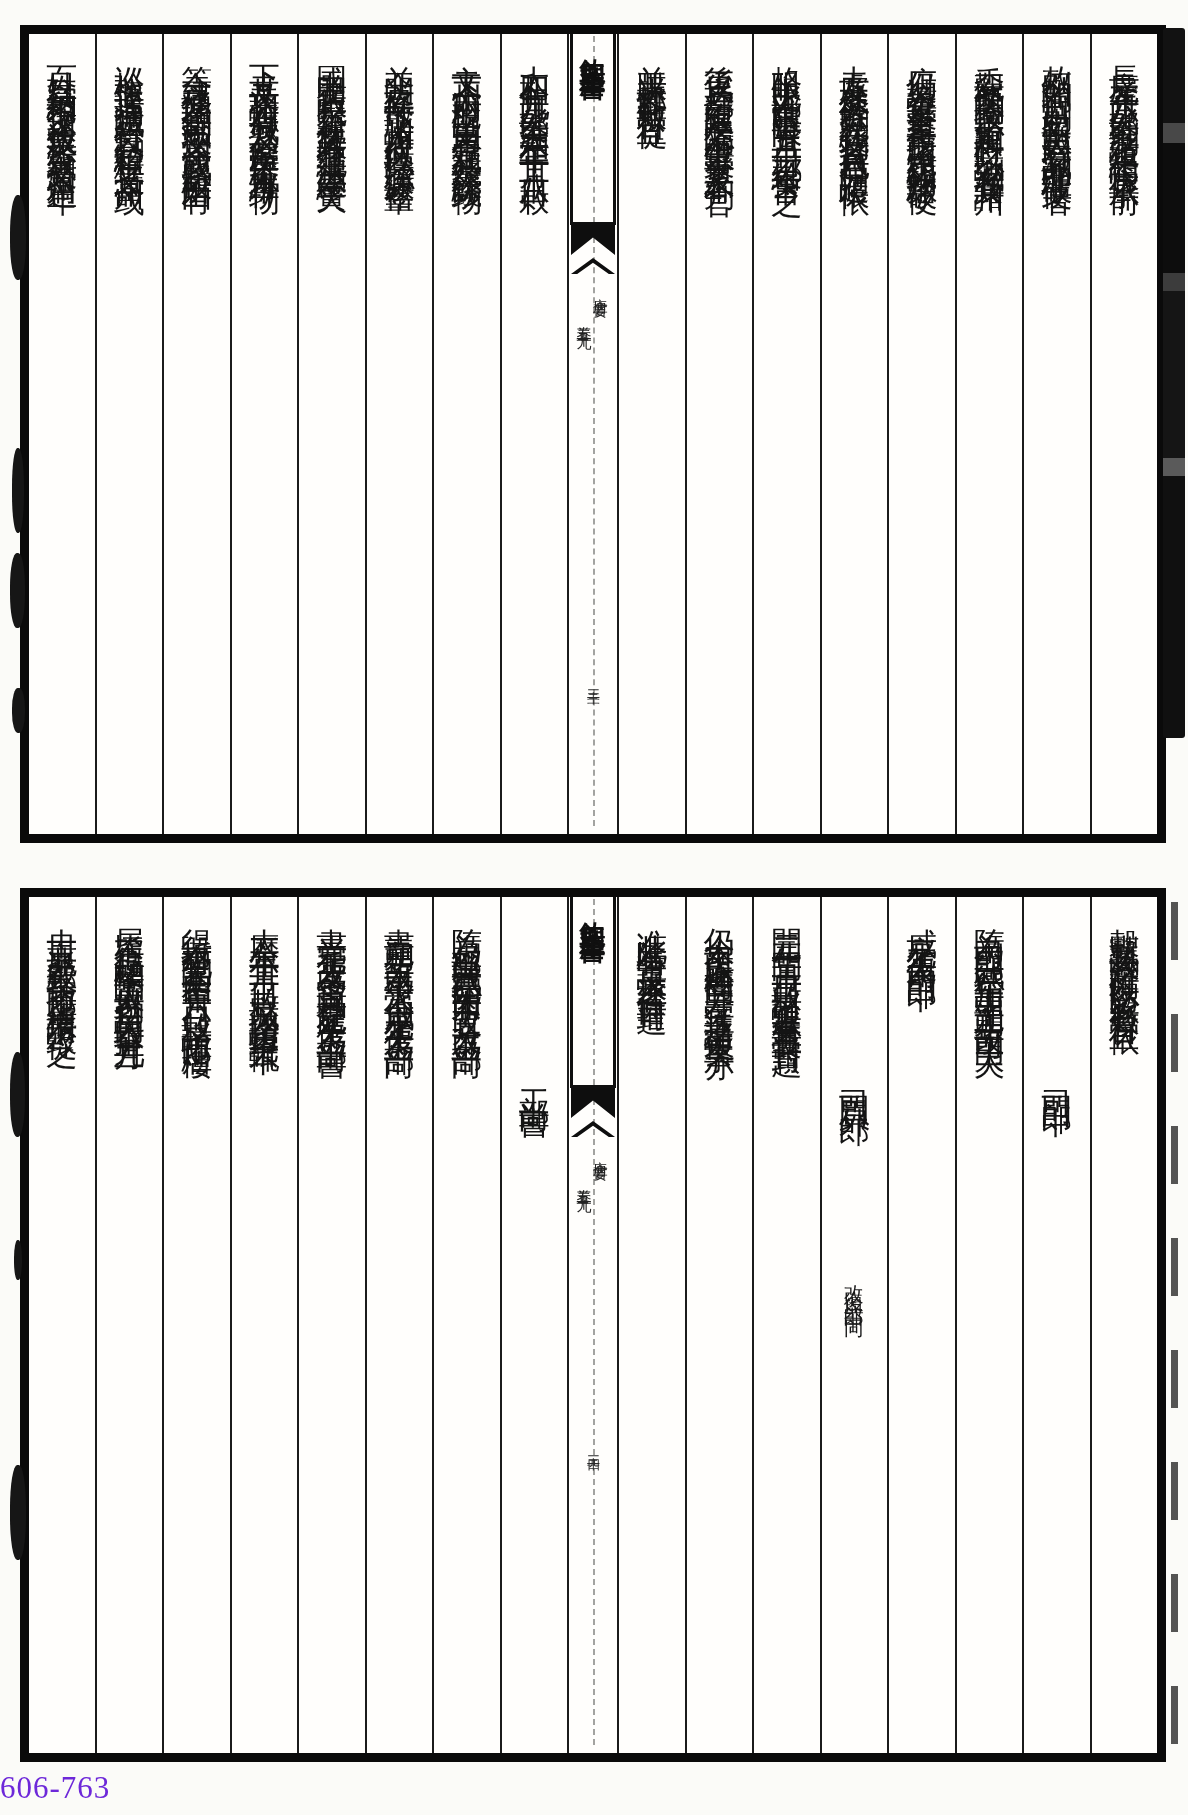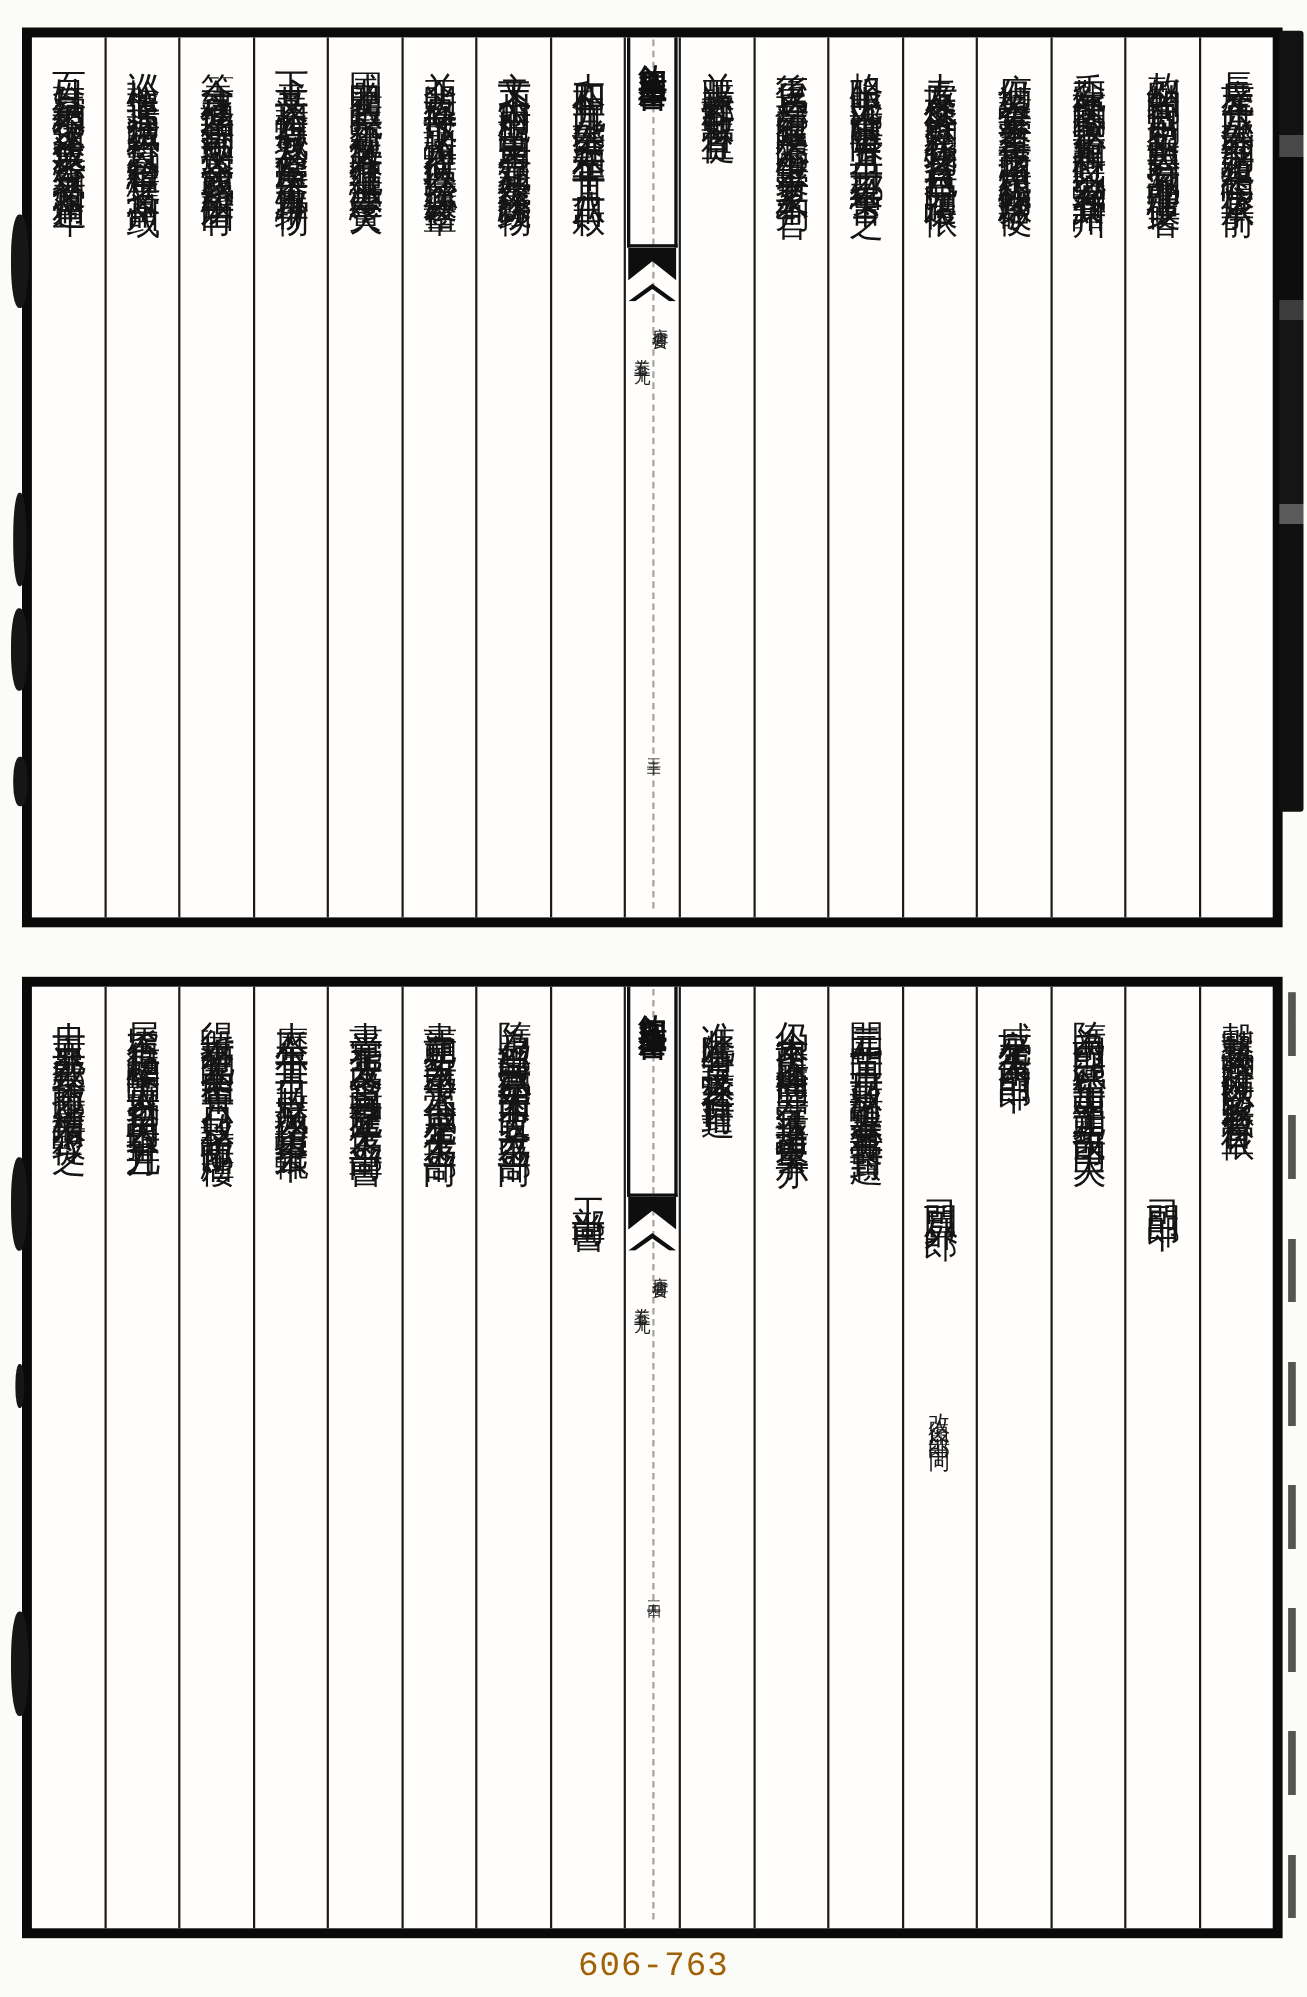--- a/index.html
+++ b/index.html
@@ -59,23 +59,23 @@
       #121212 0 95px,#484848 95px 115px,#0d0d0d 115px 245px,
       #3c3c3c 245px 263px,#151515 263px 430px,#5a5a5a 430px 448px,#101010 448px 710px);
   }
   .ticks-right-bottom{
     left:1171px;top:902px;width:7px;height:848px;
     background:repeating-linear-gradient(180deg,#2b2b2b 0 58px,transparent 58px 112px);
     opacity:.8;
   }
   .blob{background:#161616;border-radius:45%;}
   .footer{
-    position:absolute;top:1770px;left:0;width:100%;text-align:center;
-    font-family:Liberation Mono, monospace;
-    font-size:31px;color:#a16207;letter-spacing:1px;
+    position:absolute;top:1770px;left:0;width:100%;text-align:left;
+    font-family:Liberation Serif, serif;
+    font-size:31px;color:#6d28d9;letter-spacing:1px;
   }
 </style>
 </head>
 <body>
 
 <div class="page p1">
   <div class="page-inner">
     <div class="col">
         <span class="vtext">長慶元年六月比部奏准制諸道年終勾帳宜依承前</span>
       </div>

